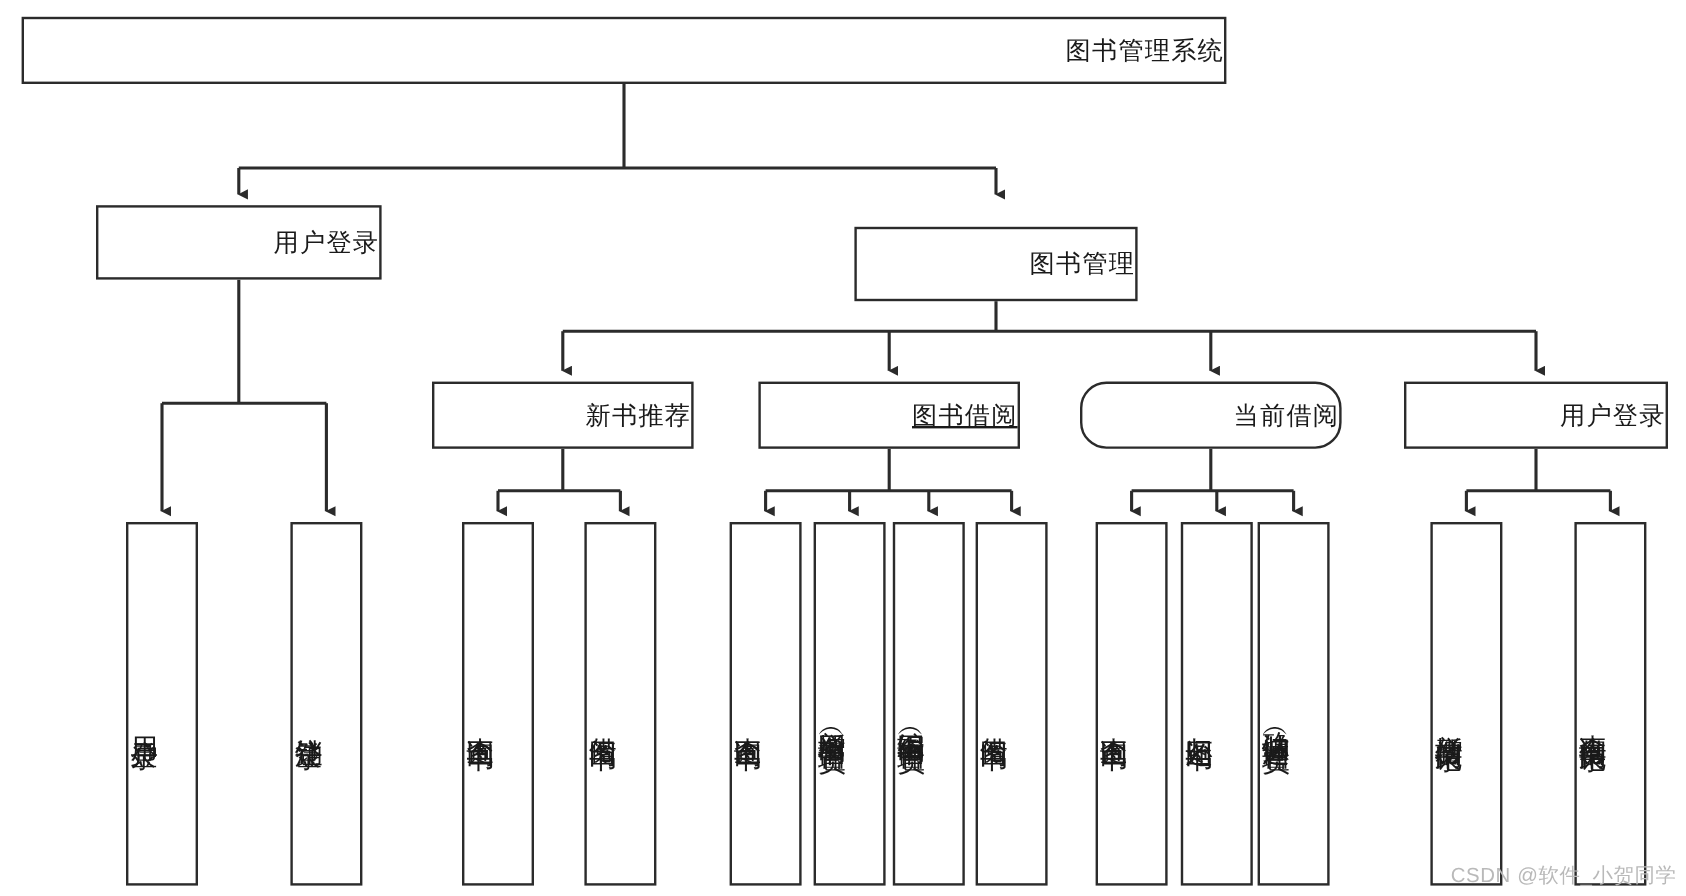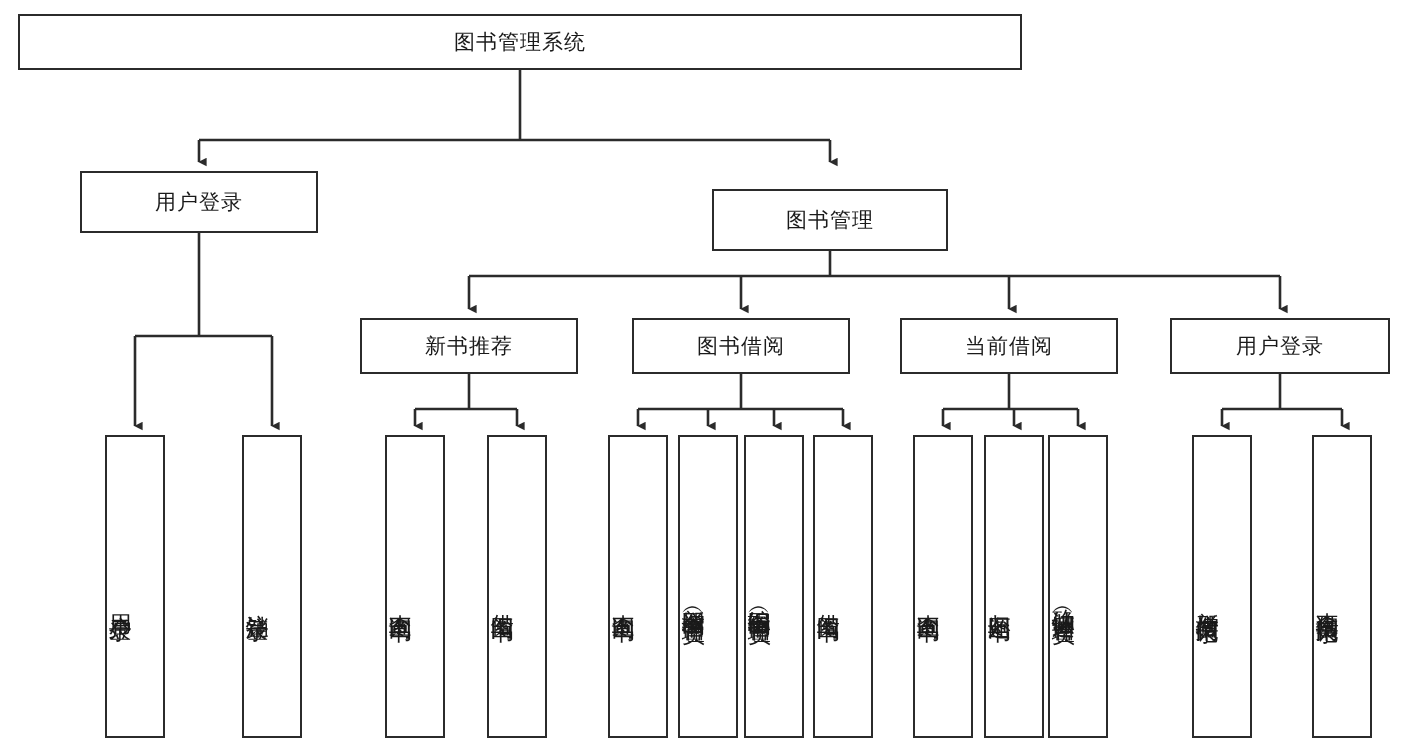--- a/index.html
+++ b/index.html
@@ -25,21 +25,21 @@
     height: 747px;
     pointer-events: none;
   }
   .node {
     position: absolute;
     box-sizing: border-box;
     background: #ffffff;
     border: 2px solid #2b2b2b;
     display: flex;
     align-items: center;
-    justify-content: center;
+    justify-content: flex-end;
     color: #1a1a1a;
   }
   .node.h {
     font-size: 21px;
     letter-spacing: 1px;
   }
   .node.v {
     align-items: center;
     justify-content: flex-start;
     padding-top: 26px;
@@ -119,24 +119,24 @@
       </div>
       <div class="node h" id="node-login" style="left: 80px; top: 171px; width: 238px; height: 62px;">
         <span class="htext">用户登录</span>
       </div>
       <div class="node h" id="node-bookmgmt" style="left: 712px; top: 171px; width: 236px; height: 62px; margin-top: 18px;">
         <span class="htext">图书管理</span>
       </div>
       <div class="node h" id="node-newbook" style="left: 360px; top: 318px; width: 218px; height: 56px;">
         <span class="htext">新书推荐</span>
       </div>
-      <div class="node h" id="node-borrow" style="left: 632px; top: 318px; width: 218px; height: 56px;">
+      <div class="node h" id="node-borrow" style="left: 632px; top: 318px; width: 218px; height: 56px; text-decoration: underline;">
         <span class="htext">图书借阅</span>
       </div>
-      <div class="node h" id="node-current" style="left: 900px; top: 318px; width: 218px; height: 56px;">
+      <div class="node h" id="node-current" style="left: 900px; top: 318px; width: 218px; height: 56px; border-radius: 22px;">
         <span class="htext">当前借阅</span>
       </div>
       <div class="node h" id="node-records" style="left: 1170px; top: 318px; width: 220px; height: 56px;">
         <span class="htext">用户登录</span>
       </div>
       <div class="node v" id="node-l1" style="left: 105px; top: 435px; width: 60px; height: 303px;">
         <span class="vtext">用户登录</span>
       </div>
       <div class="node v" id="node-l2" style="left: 242px; top: 435px; width: 60px; height: 303px;">
         <span class="vtext">注销登录</span>
@@ -169,13 +169,14 @@
         <span class="vtext">确认归还（管理员）</span>
       </div>
       <div class="node v" id="node-l12" style="left: 1192px; top: 435px; width: 60px; height: 303px;">
         <span class="vtext">新增借阅记录</span>
       </div>
       <div class="node v" id="node-l13" style="left: 1312px; top: 435px; width: 60px; height: 303px;">
         <span class="vtext">查询借阅记录</span>
       </div>
     </div>
 
+  <div id="watermark">CSDN @软件_小贺同学</div>
 </div>
 
 </body></html>

